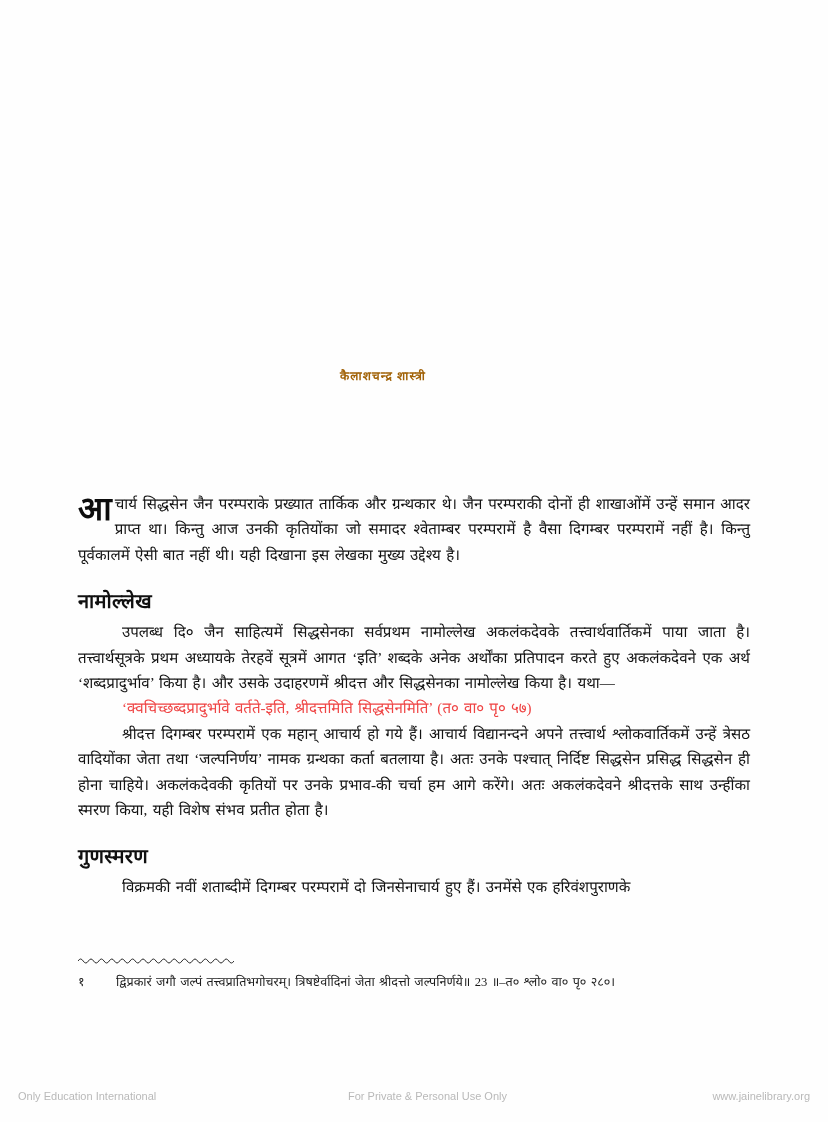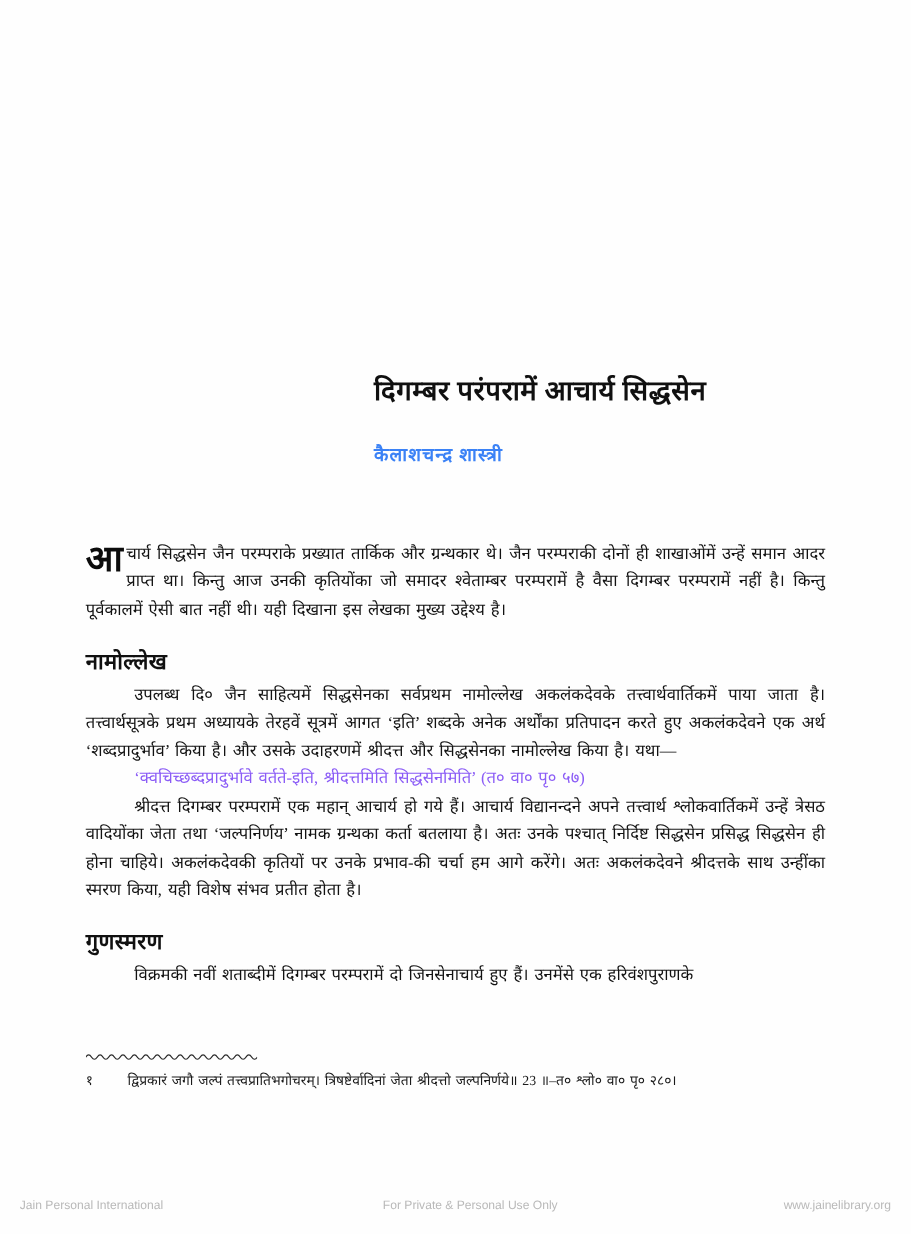--- a/index.html
+++ b/index.html
@@ -28,24 +28,24 @@
   .doc-title {
     font-size: 25px;
     font-weight: 700;
     letter-spacing: 0.5px;
     line-height: 1.35;
     color: #101010;
     white-space: nowrap;
   }
   .doc-author {
     margin-top: 27px;
-    font-size: 17px;
+    font-size: 12px;
     font-weight: 700;
     letter-spacing: 1.1px;
-    color: #3b82f6;
+    color: #a16207;
     white-space: nowrap;
   }
 
   
   .body-col {
     position: absolute;
     left: 78px;
     top: 492px;
     width: 672px;
   }
@@ -82,21 +82,21 @@
     letter-spacing: 0.3px;
     color: #101010;
     margin: 19px 0 6px 0;
   }
 
   .quote-line {
     font-size: 15.1px;
     line-height: 25.4px;
     margin: 0;
     padding-left: 44px;
-    color: #8b5cf6;
+    color: #ef4444;
     word-spacing: 1.4px;
     white-space: nowrap;
   }
 
   
   .footnote-zone {
     position: absolute;
     left: 78px;
     top: 956px;
     width: 672px;
@@ -135,21 +135,20 @@
   .footer .f-left   { left: 18px; }
   .footer .f-center { left: 348px; }
   .footer .f-right  { right: 18px; }
 </style>
 </head>
 <body>
 
 <div class="page">
 
   <div class="title-block">
-    <div class="doc-title">दिगम्बर परंपरामें आचार्य सिद्धसेन</div>
     <div class="doc-author">कैलाशचन्द्र शास्त्री</div>
   </div>
 
   <div class="body-col">
 
     <p class="para para-drop">
       <span class="dropcap">आ</span><span>चार्य सिद्धसेन जैन परम्पराके प्रख्यात तार्किक और ग्रन्थकार थे। जैन परम्पराकी दोनों ही शाखाओंमें उन्हें समान आदर प्राप्त था। किन्तु आज उनकी कृतियोंका जो समादर श्वेताम्बर परम्परामें है वैसा दिगम्बर परम्परामें नहीं है। किन्तु पूर्वकालमें ऐसी बात नहीं थी। यही दिखाना इस लेखका मुख्य उद्देश्य है।</span>
     </p>
 
     <h2 class="section-head">नामोल्लेख</h2>
@@ -170,18 +169,18 @@
       <svg width="156" height="8" viewBox="0 0 156 8" xmlns="http://www.w3.org/2000/svg" aria-hidden="true">
         <path d="M0 5 q2.6 -4 5.2 0 t5.2 0 t5.2 0 t5.2 0 t5.2 0 t5.2 0 t5.2 0 t5.2 0 t5.2 0 t5.2 0 t5.2 0 t5.2 0 t5.2 0 t5.2 0 t5.2 0 t5.2 0 t5.2 0 t5.2 0 t5.2 0 t5.2 0 t5.2 0 t5.2 0 t5.2 0 t5.2 0 t5.2 0 t5.2 0 t5.2 0 t5.2 0 t5.2 0 t5.2 0" fill="none" stroke="#2a2a2a" stroke-width="1"></path>
       </svg>
     </div>
     <div class="footnote">
       <span class="fn-num">१</span><span>द्विप्रकारं जगौ जल्पं तत्त्वप्रातिभगोचरम्। त्रिषष्टेर्वादिनां जेता श्रीदत्तो जल्पनिर्णये॥ 23 ॥–त० श्लो० वा० पृ० २८०।</span>
     </div>
   </div>
 
   <div class="footer">
-    <span class="f-left">Jain Personal International</span>
+    <span class="f-left">Only Education International</span>
     <span class="f-center">For Private &amp; Personal Use Only</span>
     <span class="f-right">www.jainelibrary.org</span>
   </div>
 
 </div>
 
 </body></html>

